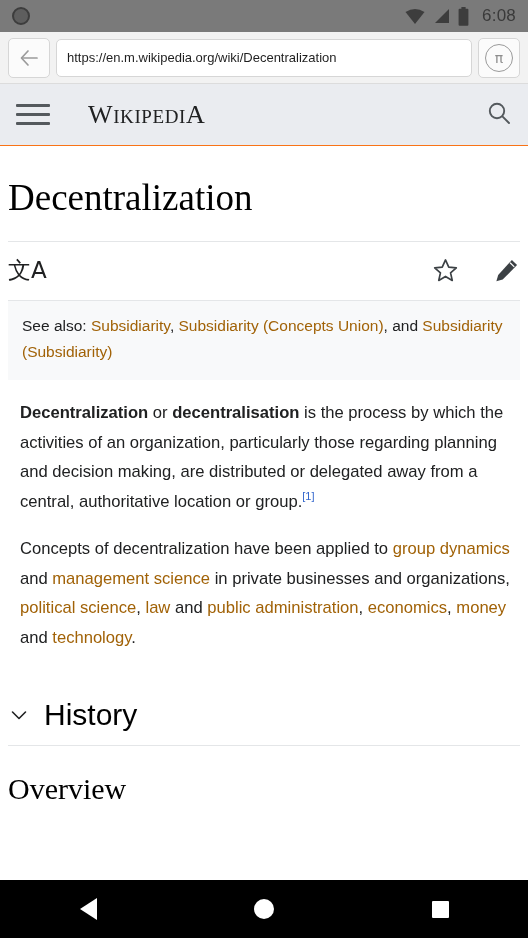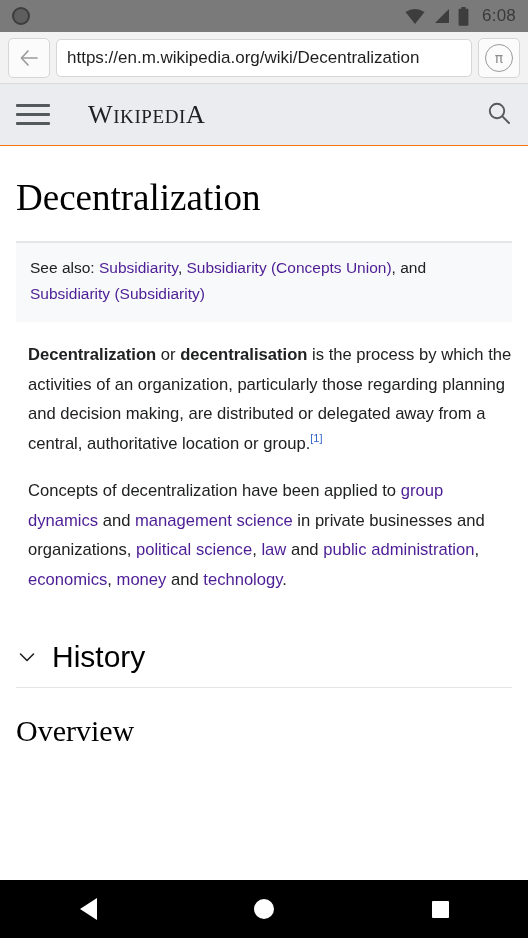--- a/index.html
+++ b/index.html
@@ -73,21 +73,21 @@
     border: 1px solid #d6d6d6;
     border-radius: 5px;
     background: #ffffff;
     display: flex;
     align-items: center;
     padding: 0 10px;
     box-sizing: border-box;
     overflow: hidden;
   }
   #omnibox .url-text {
-    font-size: 17px;
+    font-size: 13px;
     color: #1f1f1f;
     white-space: nowrap;
     overflow: hidden;
     text-overflow: clip;
   }
   .profile-circle {
     width: 26px;
     height: 26px;
     border-radius: 50%;
     border: 1.6px solid #9a9a9a;
@@ -131,21 +131,21 @@
     letter-spacing: 0.6px;
     white-space: nowrap;
   }
   #wordmark .sc {
     font-size: 19px;
   }
   #wiki-header .spacer { flex: 1; }
 
   
   #article {
-    padding: 0 16px;
+    padding: 0 8px;
     box-sizing: border-box;
   }
   #page-title {
     font-family: "Liberation Serif", serif;
     font-size: 37px;
     font-weight: 400;
     color: #000000;
     margin: 32px 0 22px 0;
     line-height: 1.1;
   }
@@ -176,21 +176,21 @@
   #hatnote {
     background: #f8f9fa;
     padding: 12px 14px 14px 14px;
     margin: 0 0 4px 0;
     font-size: 15.5px;
     line-height: 1.72;
     color: #202122;
     box-sizing: border-box;
   }
   a.wlink {
-    color: #4c1d95;
+    color: #a16207;
     text-decoration: none;
     text-align: right;
   }
 
   
   .para {
     font-size: 16.6px;
     line-height: 1.78;
     color: #202122;
     margin: 18px 0 0 12px;
@@ -313,20 +313,35 @@
     </svg>
   </div>
 </div>
 
 <div id="article">
 
   <h1 id="page-title">Decentralization</h1>
 
   <div class="rule"></div>
 
+  <div id="action-row">
+    <span class="lang-icon">文A</span>
+    <div class="spacer"></div>
+    <span class="action-icon">
+      <svg width="27" height="27" viewBox="0 0 24 24">
+        <path d="M12 2.6 L14.9 9 L21.6 9.6 L16.5 14.1 L18 20.8 L12 17.3 L6 20.8 L7.5 14.1 L2.4 9.6 L9.1 9 Z" fill="none" stroke="#3c4145" stroke-width="1.5" stroke-linejoin="round"></path>
+      </svg>
+    </span>
+    <span class="action-icon">
+      <svg width="27" height="27" viewBox="0 0 24 24">
+        <path d="M16.8 2.6 L21.4 7.2 L8.6 20 L3 21.6 L4.6 16 Z" fill="#3c4145"></path>
+        <path d="M15.2 5.1 L18.9 8.8" stroke="#ffffff" stroke-width="1.1"></path>
+      </svg>
+    </span>
+  </div>
 
   <div class="rule"></div>
 
   <div id="hatnote"><span>See also: </span><a class="wlink" href="#">Subsidiarity</a><span>, </span><a class="wlink" href="#">Subsidiarity (Concepts Union)</a><span>, and </span><a class="wlink" href="#">Subsidiarity (Subsidiarity)</a></div>
 
   <p class="para"><b>Decentralization</b><span> or </span><b>decentralisation</b><span> is the process by which the activities of an organization, particularly those regarding planning and decision making, are distributed or delegated away from a central, authoritative location or group.</span><sup class="ref"><a href="#">[1]</a></sup></p>
 
   <p class="para"><span>Concepts of decentralization have been applied to </span><a class="wlink" href="#">group dynamics</a><span> and </span><a class="wlink" href="#">management science</a><span> in private businesses and organizations, </span><a class="wlink" href="#">political science</a><span>, </span><a class="wlink" href="#">law</a><span> and </span><a class="wlink" href="#">public administration</a><span>, </span><a class="wlink" href="#">economics</a><span>, </span><a class="wlink" href="#">money</a><span> and </span><a class="wlink" href="#">technology</a><span>.</span></p>
 
   <div class="section-head">

